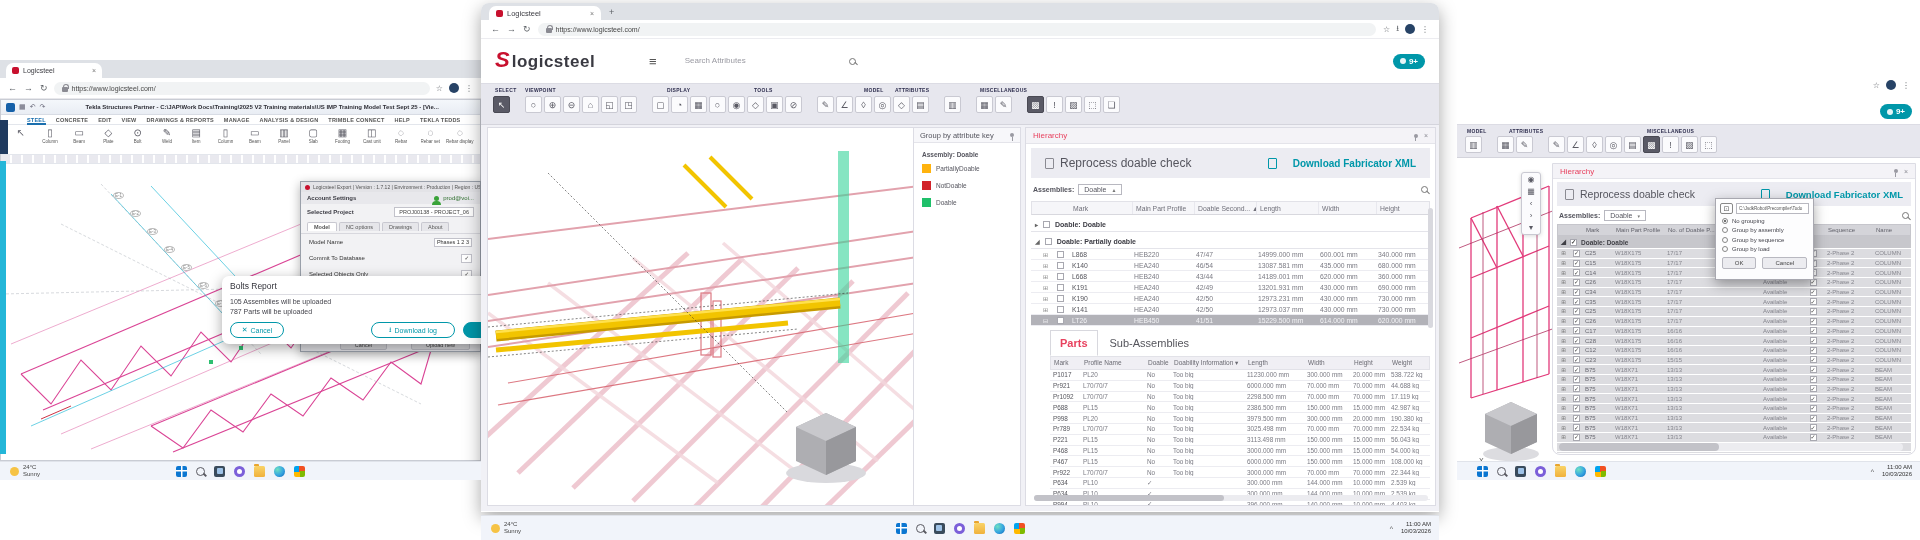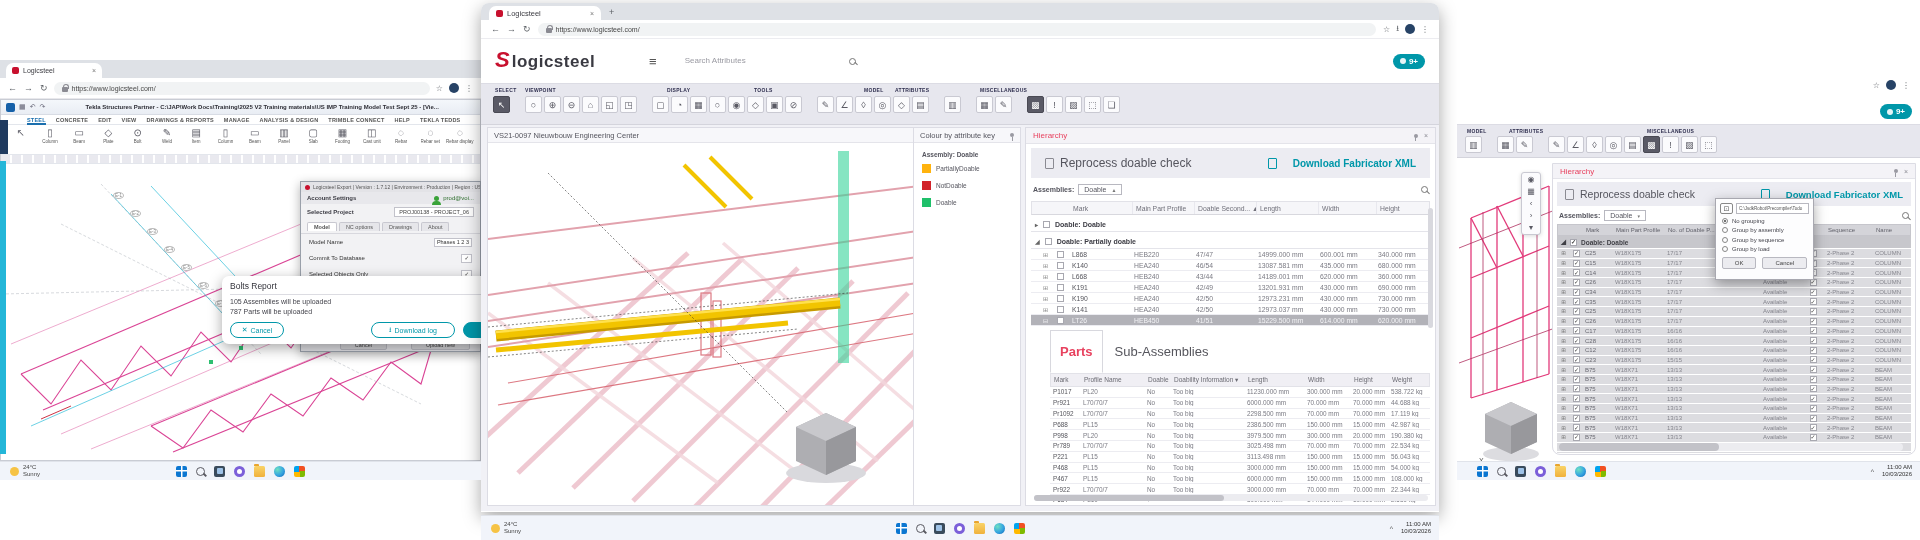--- a/index.html
+++ b/index.html
@@ -147,21 +147,21 @@
 .asm-row .c-chk{width:18px;display:flex;justify-content:center}
 .asm-row .c-mark{width:62px;color:#55555c}
 .asm-row .c-prof{width:62px}
 .asm-row .c-doa{width:62px}
 .asm-row .c-len{width:62px}
 .asm-row .c-wid{width:58px}
 .asm-row .c-hei{width:50px}
 .asm-row.selected{background:#b2b2b8}
 .asm-row.selected .c{color:#f3f3f6}
 .ptabs{display:flex;gap:2px;margin:4px 5px 0 24px;align-items:flex-end}
-.ptab{font-size:13px;padding:13px 9px;color:#55555c;border:1px solid transparent}
+.ptab{font-size:11px;padding:6px 9px;color:#55555c;border:1px solid transparent}
 .ptab.active{color:#e8425f;font-weight:bold;background:#fff;border:1px solid #d8d8de;border-bottom-color:#fff}
 .parts-h{display:flex;margin:0 5px 0 24px;background:#f0eff4;border:1px solid #e2e2e8}
 .parts-h .hc{font-size:6.5px;color:#6b6b73;padding:2px 3px;white-space:nowrap;overflow:hidden}
 .parts-h .hc:nth-of-type(1){width:30px}
 .parts-h .hc:nth-of-type(2){width:64px}
 .parts-h .hc:nth-of-type(3){width:26px}
 .parts-h .hc:nth-of-type(4){width:74px}
 .parts-h .hc:nth-of-type(5){width:60px}
 .parts-h .hc:nth-of-type(6){width:46px}
 .parts-h .hc:nth-of-type(7){width:38px}
@@ -556,27 +556,20 @@
         <span class="ti gap active">▩</span>
         <span class="ti">!</span>
         <span class="ti">▨</span>
         <span class="ti">⬚</span>
         <span class="ti">❏</span>
       </div>
   </div>
 
   <div class="panels">
     <div class="panel" id="viewport">
-      <div class="p-titlebar">
-        <span>VS21-0097 Nieuwbouw Engineering Center</span>
-        <span class="btns">
-          <span>▾</span>
-          <span>×</span>
-        </span>
-      </div>
       <svg id="vp-scene" viewBox="0 0 456 362">
         <rect width="456" height="362" fill="#ffffff"></rect>
         <g stroke="#eab8c3" stroke-width="5" opacity=".75">
           <line x1="-20" y1="310" x2="200" y2="110"></line>
             <line x1="30" y1="330" x2="255" y2="115"></line>
           <line x1="85" y1="345" x2="310" y2="125"></line>
             <line x1="145" y1="358" x2="365" y2="138"></line>
           <line x1="205" y1="366" x2="420" y2="150"></line>
             <line x1="268" y1="370" x2="466" y2="168"></line>
           <line x1="330" y1="372" x2="466" y2="240"></line>
@@ -617,21 +610,21 @@
           <ellipse cx="338" cy="330" rx="40" ry="10" fill="#d9d9dd"></ellipse>
           <polygon points="338,270 368,284 368,318 338,332 308,318 308,284" fill="#aeaeb2"></polygon>
           <polygon points="338,270 368,284 338,298 308,284" fill="#c8c8cc"></polygon>
           <polygon points="338,298 368,284 368,318 338,332" fill="#98989c"></polygon>
         </g>
       </svg>
     </div>
 
     <div class="panel" id="colourkey">
       <div class="p-titlebar">
-        <span>Colour by attribute key</span>
+        <span>Group by attribute key</span>
         <span class="btns">
             <span class="pin"></span>
           </span>
       </div>
       <div class="ck-sub">Assembly: Doable</div>
       <div>
 
           <div class="ck-item">
             <span class="ck-sw" style="background: rgb(255, 179, 14);"></span>
             <span class="ck-lab">PartiallyDoable</span>

